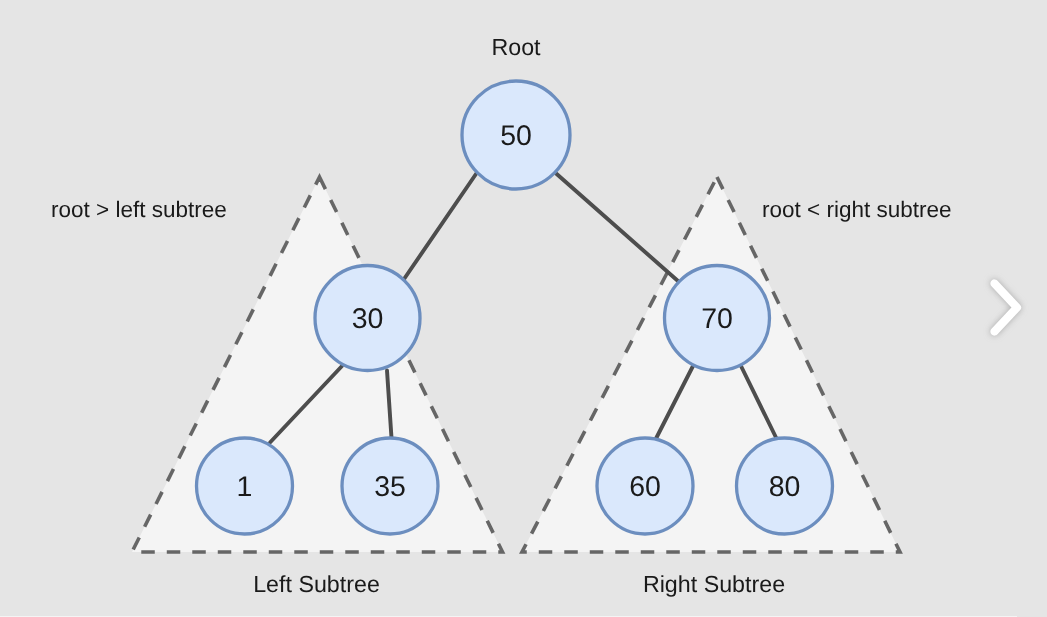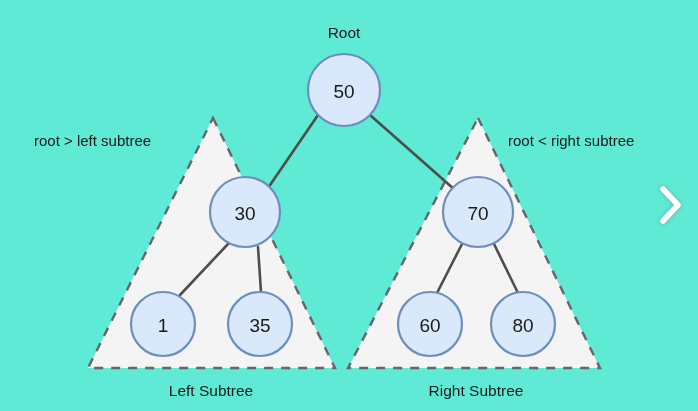--- a/index.html
+++ b/index.html
@@ -9,21 +9,21 @@
     background: #ffffff;
   }
   body {
     font-family: "Liberation Sans", sans-serif;
     -webkit-font-smoothing: antialiased;
   }
   #canvas {
     position: relative;
     width: 698px;
     height: 411px;
-    background: #5eead4;
+    background: #e5e5e5;
     overflow: hidden;
   }
   #diagram-svg {
     position: absolute;
     left: 0;
     top: 0;
     width: 698px;
     height: 411px;
   }
   .node-text {

